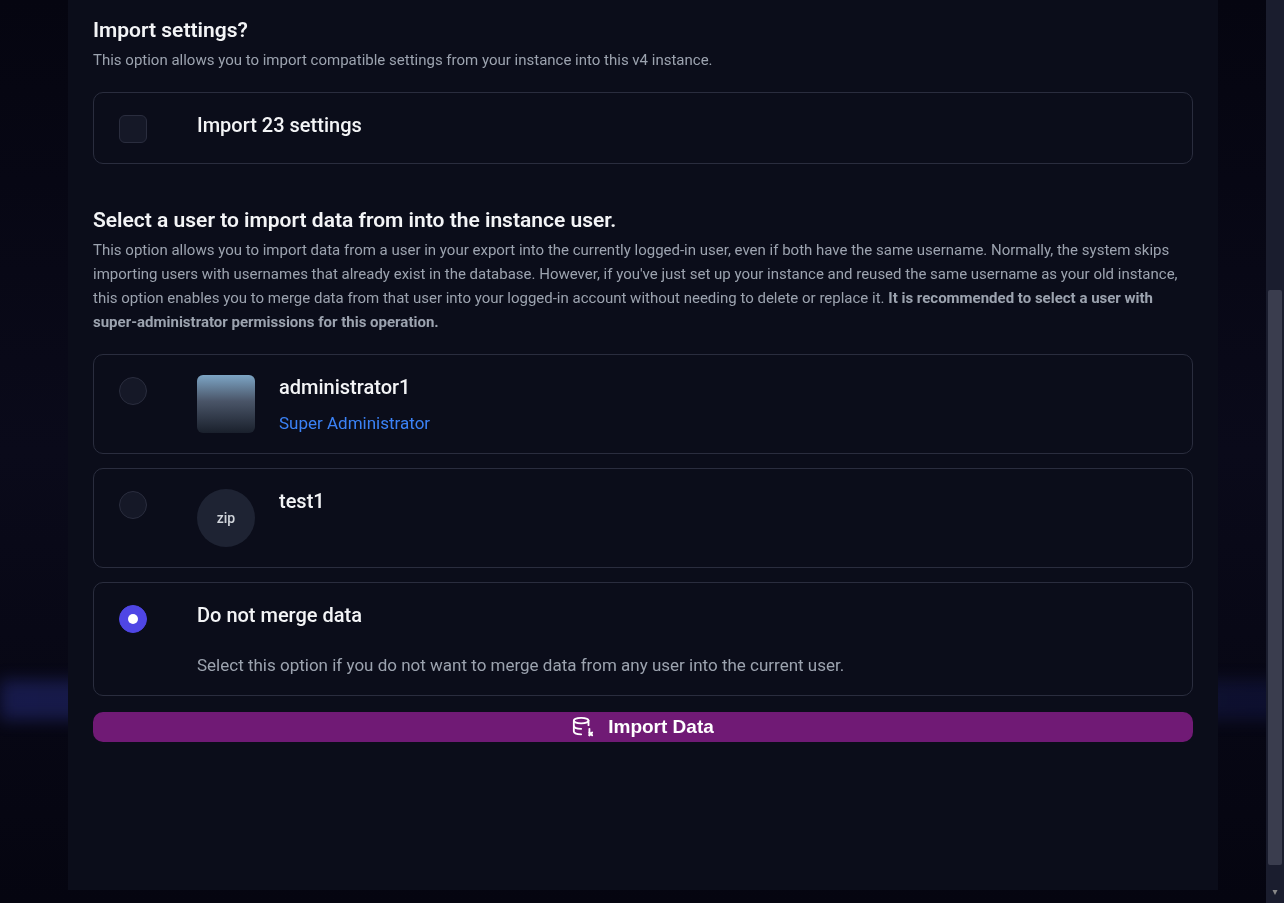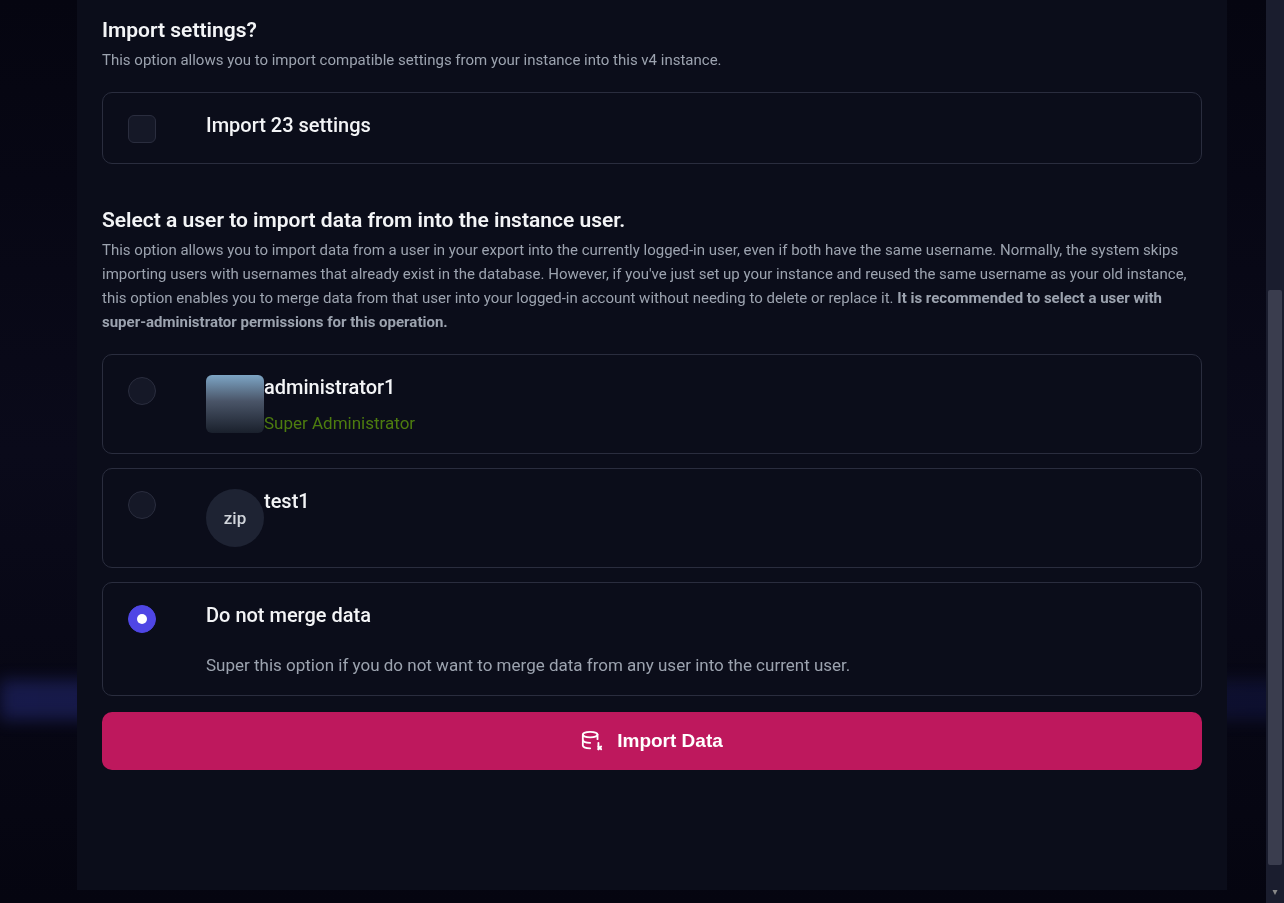--- a/index.html
+++ b/index.html
@@ -28,21 +28,21 @@
       position: absolute;
       left: 0;
       right: 0;
       height: 40px;
       background: linear-gradient(90deg, rgba(60,70,200,0.3), rgba(40,50,150,0.2));
       filter: blur(8px);
     }
     .blur-strip.s1 { top: 680px; }
     .modal {
       position: absolute;
-      left: 77px;
+      left: 68px;
       top: 0;
       width: 1150px;
       height: 890px;
       background: #0b0d1a;
       padding: 18px 25px 30px 25px;
       overflow: hidden;
     }
     .section-title {
       font-size: 21px;
       font-weight: 600;
@@ -102,20 +102,21 @@
       background: #fff;
     }
     .option-label {
       font-size: 20px;
       font-weight: 500;
       color: #f3f4f6;
     }
     .option-body {
       display: flex;
       align-items: flex-start;
+      gap: 24px;
       flex: 1;
     }
     .option-text {
       display: flex;
       flex-direction: column;
       gap: 14px;
     }
     .avatar {
       width: 58px;
       height: 58px;
@@ -128,40 +129,40 @@
     .avatar-zip {
       width: 58px;
       height: 58px;
       border-radius: 50%;
       flex-shrink: 0;
       background: #1e2333;
       display: flex;
       align-items: center;
       justify-content: center;
       color: #d1d5db;
-      font-size: 17px;
+      font-size: 14px;
       font-weight: 500;
     }
     .role-label {
       font-size: 17px;
-      color: #4d7c0f;
+      color: #3b82f6;
     }
     .option-sub {
       font-size: 17px;
       color: #9ca3af;
     }
     .spacer-lg {
       height: 30px;
     }
     .import-btn {
       width: 100%;
-      background: #be185d;
+      background: #701a75;
       border: none;
       border-radius: 10px;
-      padding: 18px;
+      padding: 4px;
       display: flex;
       align-items: center;
       justify-content: center;
       gap: 14px;
       cursor: pointer;
       margin-top: 16px;
     }
     .import-btn-label {
       font-size: 19px;
       font-weight: 600;
@@ -252,21 +253,21 @@
       <div class="option-text">
         <div class="option-label">test1</div>
       </div>
     </div>
   </div>
 
   <div class="option-card">
     <div class="radio selected"></div>
     <div class="option-text" style="gap:28px;">
       <div class="option-label">Do not merge data</div>
-      <div class="option-sub">Super this option if you do not want to merge data from any user into the current user.</div>
+      <div class="option-sub">Select this option if you do not want to merge data from any user into the current user.</div>
     </div>
   </div>
 
   <button class="import-btn">
     <span class="db-icon">
       <svg viewBox="0 0 24 24" fill="none" stroke="#fff" stroke-width="2" stroke-linecap="round" stroke-linejoin="round">
         <ellipse cx="10" cy="5" rx="8" ry="3"></ellipse>
         <path d="M2 5v6c0 1.7 3.6 3 8 3"></path>
         <path d="M2 11v6c0 1.7 3.6 3 8 3"></path>
         <path d="M18 5v5"></path>

